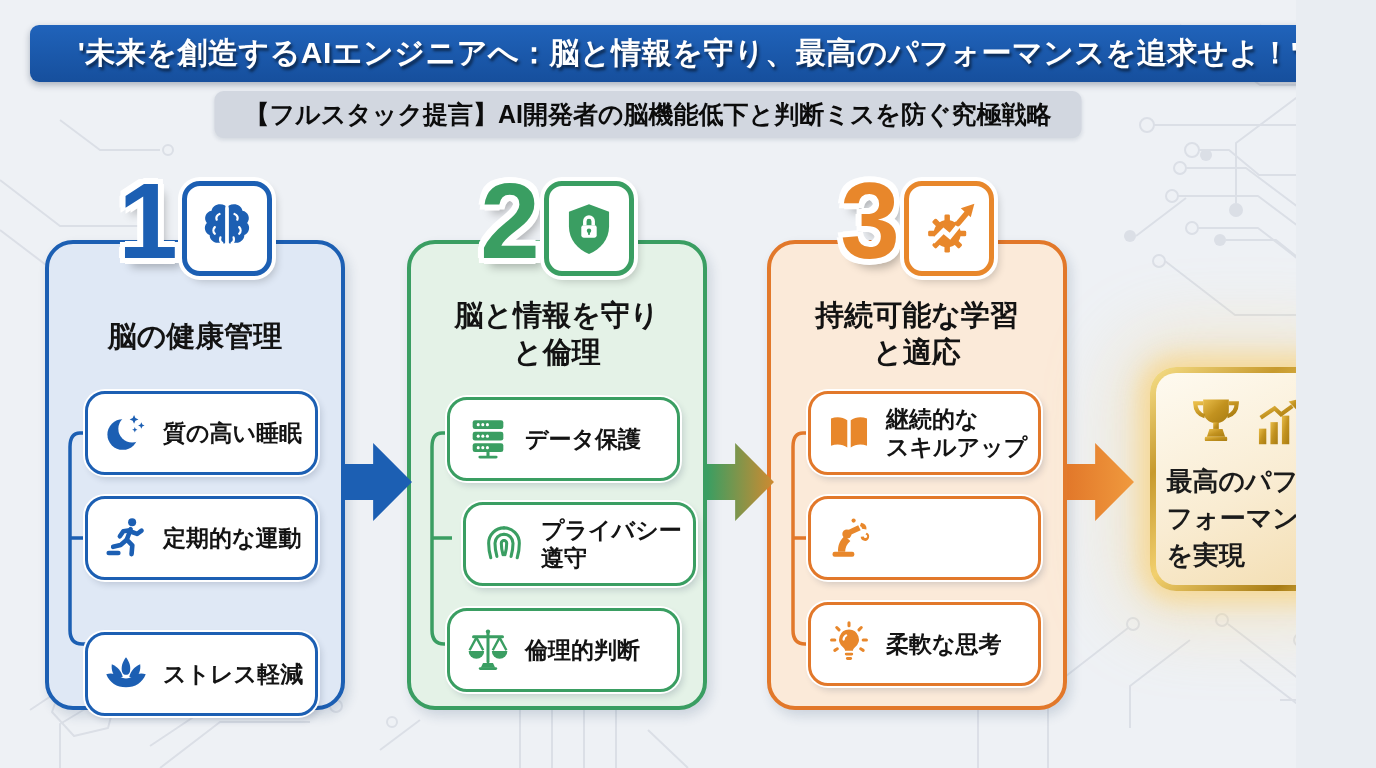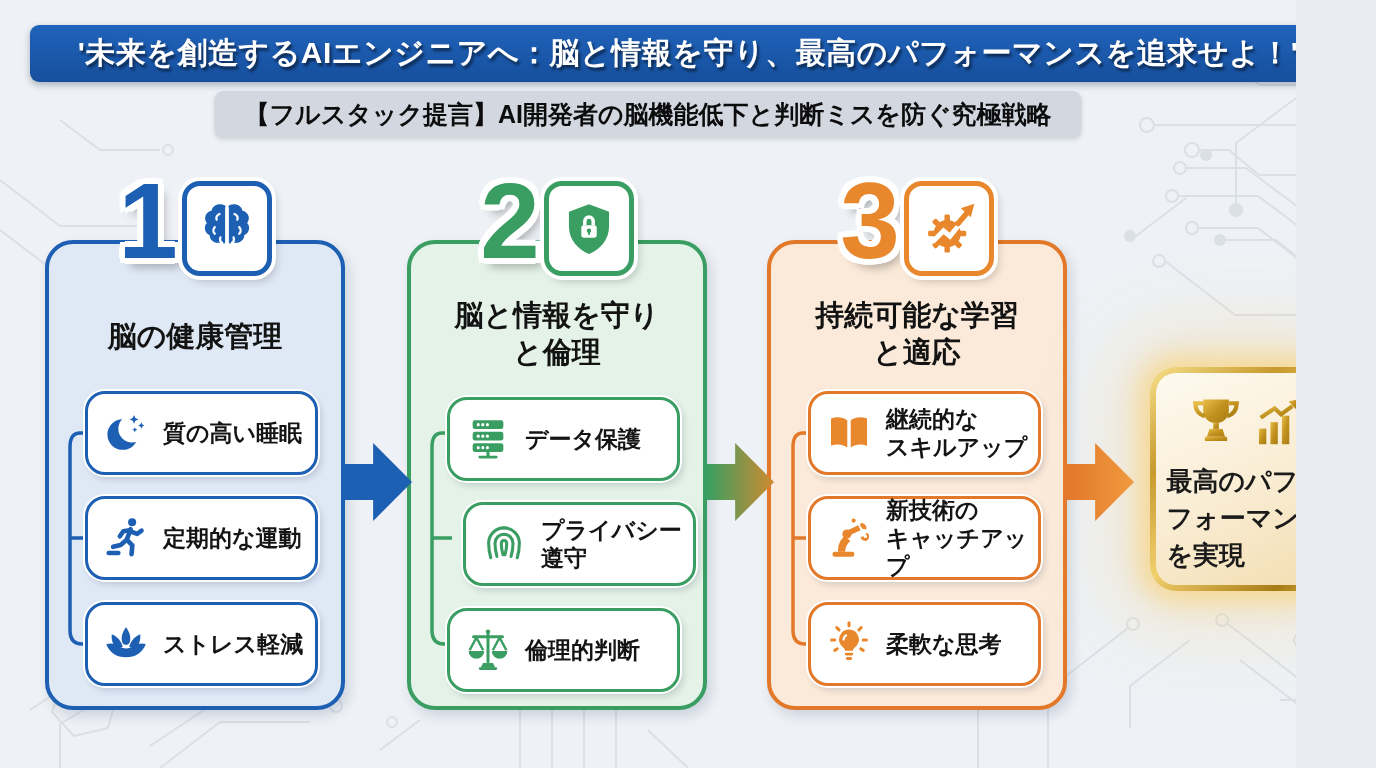--- a/index.html
+++ b/index.html
@@ -211,21 +211,21 @@
           <path d="M14.4 7.4l-2 5.5 2.9 2.9-.4 4.6"></path>
           <path d="M14.4 8.6l3.4 1.3 2.3-1.7"></path>
           <path d="M14 8l-3.4.5-1.8 2.6"></path>
           <path d="M12.4 12.9l-3.2 2.7-3.9 1"></path>
           <path d="M3 19.8h5"></path>
         </g>
       </svg>
     </span>
     <span class="clabel">定期的な運動</span>
   </div>
-  <div class="card cb" style="left:85px;top:602px">
+  <div class="card cb" style="left:85px;top:632px">
     <span class="cicon">
       <svg viewBox="0 0 24 24" width="46" height="46" fill="#1c5fb3">
         <path d="M12 3.2c-1.9 2.5-2.7 5.1-2 7.7.6 2 3.4 2 4 0 .7-2.6-.1-5.2-2-7.7z"></path>
         <path d="M4.6 6.9c-.4 3.1.6 5.8 3 7.6l2.7-1.1c-.8-2.9-2.7-5.2-5.7-6.5z"></path>
         <path d="M19.4 6.9c.4 3.1-.6 5.8-3 7.6l-2.7-1.1c.8-2.9 2.7-5.2 5.7-6.5z"></path>
         <path d="M1.7 12.1c1.7 4.4 5.5 6.8 10.3 6.8s8.6-2.4 10.3-6.8c-2.4-.7-4.7-.3-6.4 1-1.1.8-2.6 1.3-3.9 1.3s-2.8-.5-3.9-1.3c-1.7-1.3-4-1.7-6.4-1z"></path>
       </svg>
     </span>
     <span class="clabel">ストレス軽減</span>
   </div>
@@ -304,22 +304,20 @@
       <svg viewBox="0 0 24 24" width="46" height="46" fill="#e8872b">
         <rect x="3.4" y="19.2" width="11.4" height="2.6" rx="1.1"></rect>
         <path d="M6.3 19.2c-.2-3.3 1-6.1 3.5-8.2l2.9 2.5c-1.9 1.7-2.7 3.5-2.7 5.7z"></path>
         <circle cx="10.9" cy="9.9" r="2.4"></circle>
         <path d="M10.2 8.5l6.6-3.1 1.3 2.5-6.6 3.1z"></path>
         <circle cx="14.4" cy="2.9" r="1.1"></circle>
         <path d="M18.3 4a3.1 3.1 0 012.8 3.5l-2.3-.3a1.5 1.5 0 00-1.1-1.4z"></path>
         <path d="M21.2 9.3a2.2 2.2 0 11-3.1 2.1l1.6-.2a.9.9 0 10.9-1z"></path>
       </svg>
     </span>
-    <span class="clabel">新技術の
-キャッチアップ</span>
   </div>
   <div class="card co" style="left:808px;top:602px">
     <span class="cicon">
       <svg viewBox="0 0 24 24" width="46" height="46">
         <path fill="#e8872b" d="M12 4.4a5.2 5.2 0 00-3 9.4c.55.4.9 1 .95 1.7h4.1c.05-.7.4-1.3.95-1.7a5.2 5.2 0 00-3-9.4z"></path>
         <rect x="9.8" y="16.5" width="4.4" height="1.5" rx=".75" fill="#e8872b"></rect>
         <rect x="10.4" y="18.8" width="3.2" height="1.5" rx=".75" fill="#e8872b"></rect>
         <g stroke="#e8872b" stroke-width="1.6" stroke-linecap="round">
           <path d="M12 .9v1.6M5.6 3.4L6.8 4.6M18.4 3.4l-1.2 1.2M2.9 9.9h1.7M19.4 9.9h1.7M4.6 15.3l1.3-.8M19.4 15.3l-1.3-.8"></path>
         </g>

